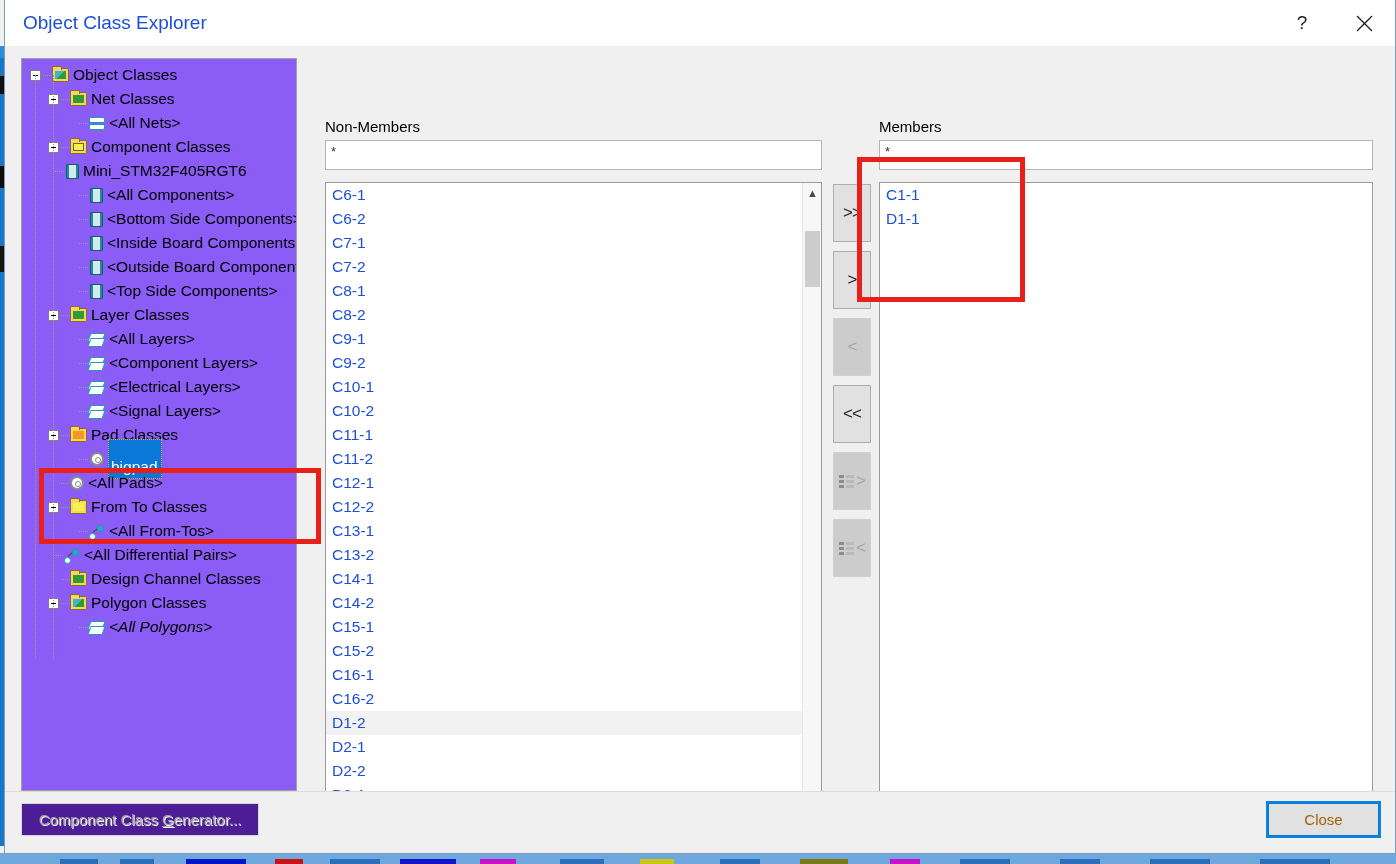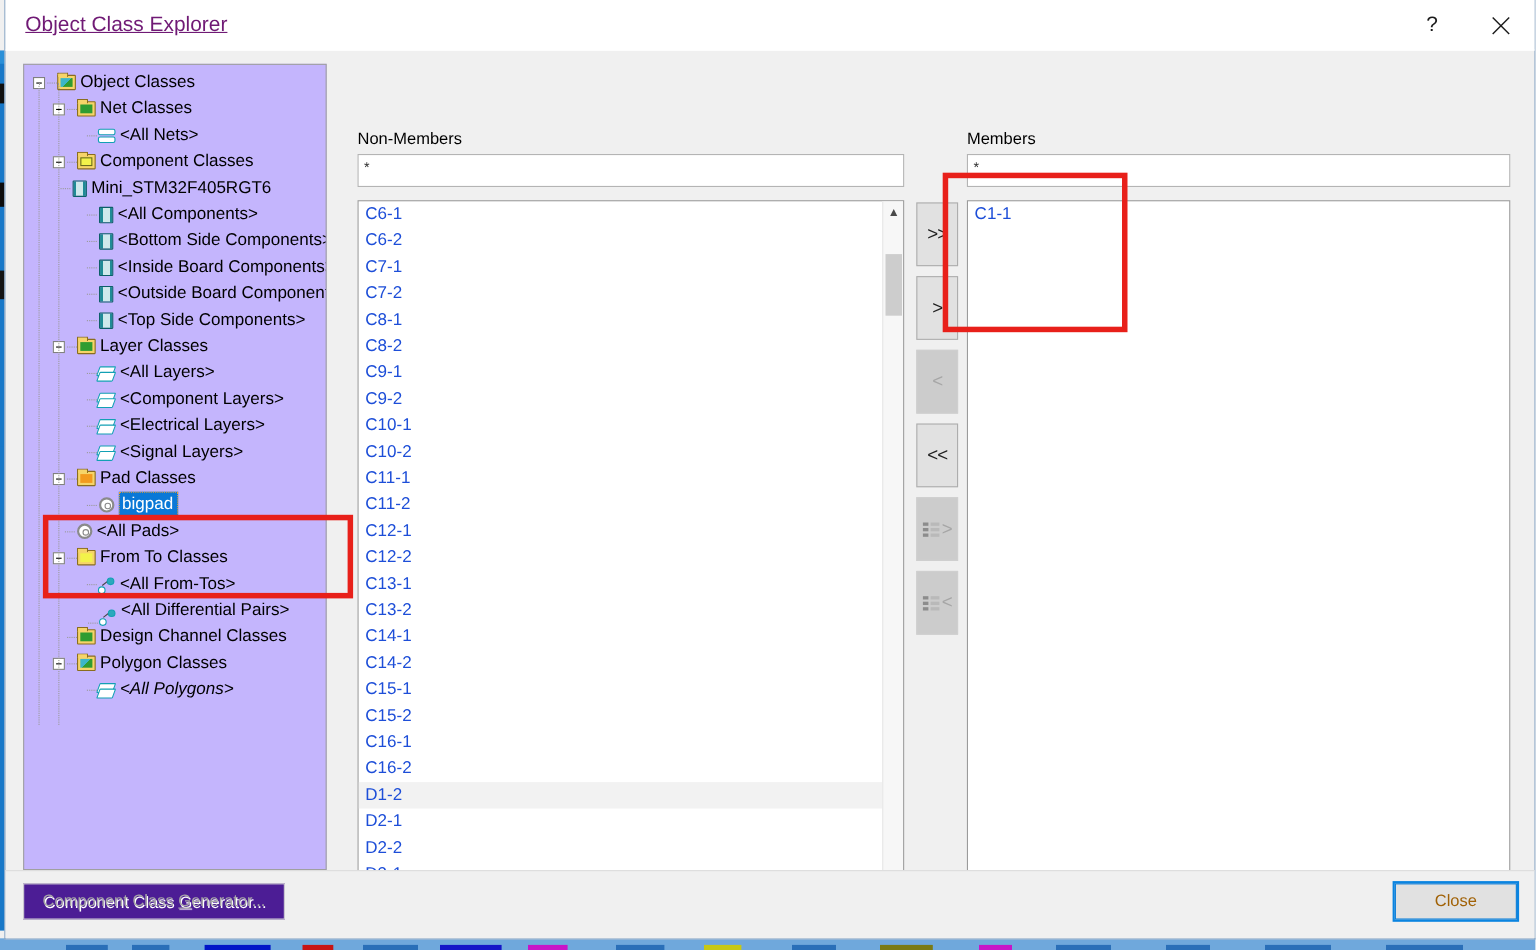--- a/index.html
+++ b/index.html
@@ -53,23 +53,22 @@
     background: #ffffff;
     position: relative;
     flex: 0 0 auto;
     border-bottom: 1px solid #ffffff;
   }
   .title-text {
     position: absolute;
     left: 18px; top: 0; height: 46px;
     line-height: 46px;
     font-size: 19px;
-    color: #701a75;
+    color: #1d4ed8;
     white-space: nowrap;
-    text-decoration: underline;
   }
   .caption-btn {
     position: absolute; top: 0;
     width: 62px; height: 46px;
     display: flex; align-items: center; justify-content: center;
     cursor: default;
     background: transparent;
     border: none;
     padding: 0;
   }
@@ -81,21 +80,21 @@
   .dlg-body {
     flex: 1 1 auto;
     position: relative;
   }
 
   
   .tree-panel {
     position: absolute;
     left: 16px; top: 12px;
     width: 276px; height: 733px;
-    background: #c4b5fd;
+    background: #8b5cf6;
     border: 1px solid #a0a0a0;
     overflow: hidden;
   }
   .tree-inner {
     position: relative;
     padding: 4px 0 0 0;
     white-space: nowrap;
   }
   .tnode {
     position: relative;
@@ -131,21 +130,21 @@
     width: 18px; height: 16px; flex: 0 0 auto;
     margin-right: 4px;
     position: relative;
     display: inline-block;
   }
   .tnode .lbl { flex: 0 0 auto; padding-right: 4px; }
   .tnode .lbl.sel {
     background: #0a78d7; color: #fff;
     outline: 1px dotted #f0a030;
     outline-offset: -1px;
-    padding: 0 4px 0 3px;
+    padding: 16px 4px 0 3px;
   }
   
   .guide {
     position: absolute;
     top: 0; bottom: 0;
     width: 1px;
     border-left: 1px dotted #9a9a9a;
   }
 
   
@@ -551,21 +550,21 @@
               <span class="lbl">From To Classes</span>
             </div>
             <div class="tnode" style="padding-left: 44px;">
               <span class="expander spacer"></span>
               <span class="dots"></span>
               <span class="ico fromto">
                 <em></em>
               </span>
               <span class="lbl">&lt;All From-Tos&gt;</span>
             </div>
-            <div class="tnode" style="padding-left: 45px; align-items: flex-end;">
+            <div class="tnode" style="padding-left: 19px;">
               <span class="expander spacer"></span>
               <span class="dots"></span>
               <span class="ico fromto">
                 <em></em>
               </span>
               <span class="lbl">&lt;All Differential Pairs&gt;</span>
             </div>
             <div class="tnode" style="padding-left: 26px;">
               <span class="expander spacer"></span>
               <span class="dots"></span>
@@ -634,20 +633,21 @@
         </div>
       </div>
 
       <div class="col-label" id="lbl-members">Members</div>
       <div class="filter-input" id="filter-members">
         <span class="star">*</span>
       </div>
       <div class="listbox" id="list-members">
         <div class="list-items" id="members-items">
             <div class="litem">C1-1</div>
+            <div class="litem">D1-1</div>
           </div>
       </div>
 
       <div class="xfer" id="xfer-all-right">
         <span>&gt;&gt;</span>
       </div>
       <div class="xfer" id="xfer-right">
         <span>&gt;</span>
       </div>
       <div class="xfer dis" id="xfer-left">

